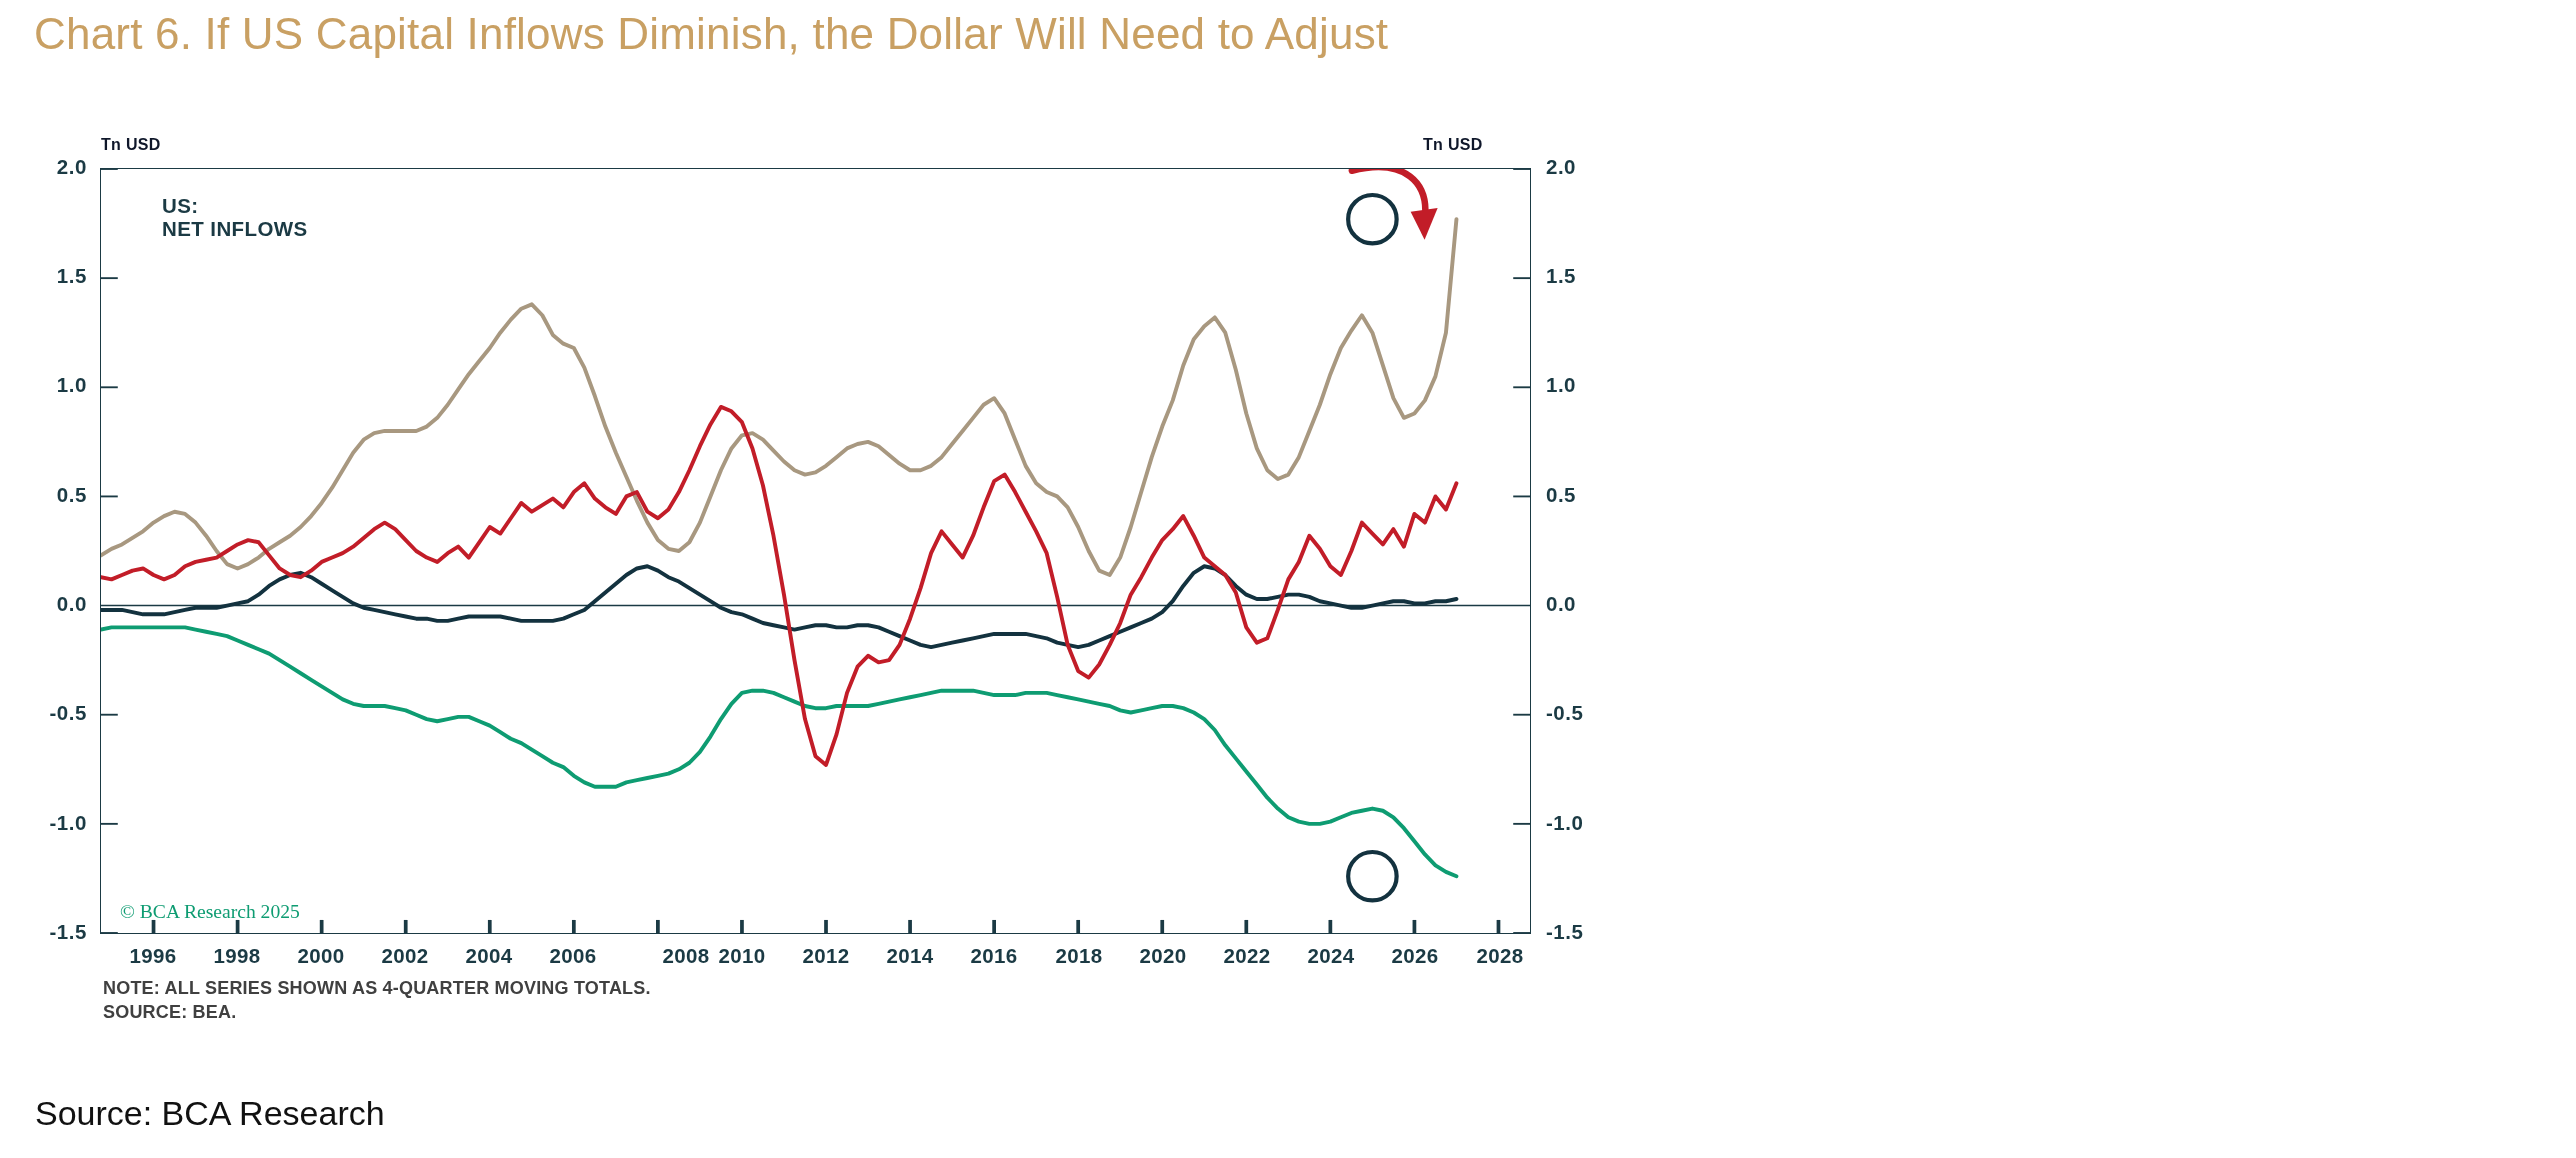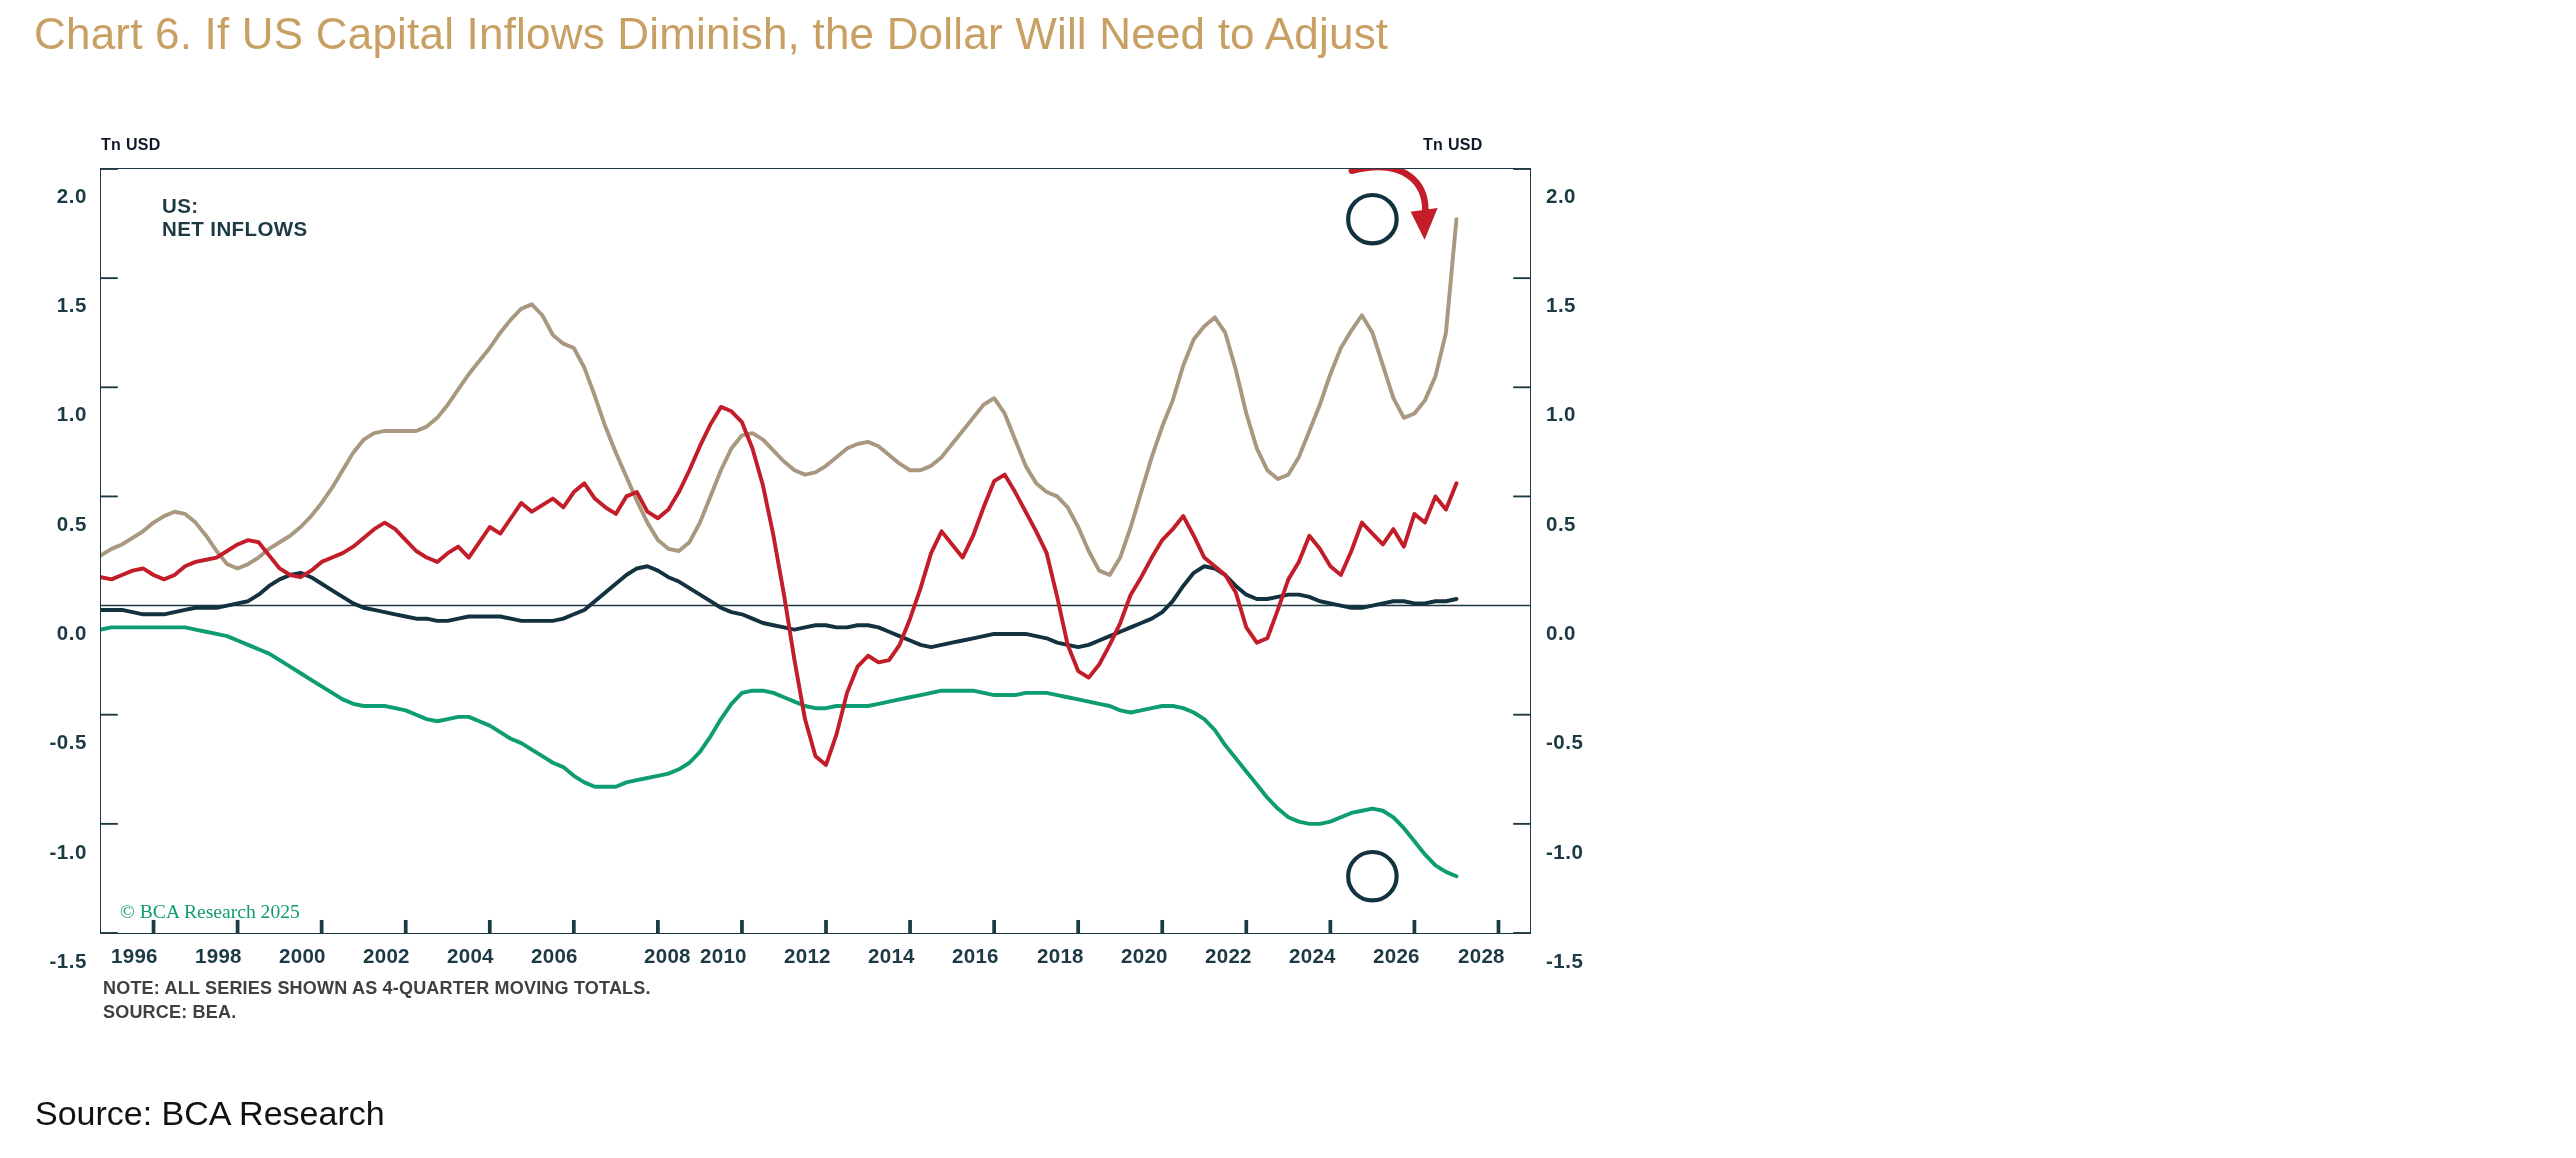--- a/index.html
+++ b/index.html
@@ -60,32 +60,31 @@
     display: block;
   }
 
   .ytick-label {
     position: absolute;
     font-size: 20.5px;
     font-weight: bold;
     color: #1B3A44;
     letter-spacing: 0.5px;
     white-space: nowrap;
-    margin-top: 29px;
   }
   .ytick-label.left  { text-align: right; width: 84px; }
   .ytick-label.right { text-align: left;  width: 84px; }
 
   .xtick-label {
     position: absolute;
     font-size: 20.5px;
     font-weight: bold;
     color: #1B3A44;
     letter-spacing: 0.3px;
-    text-align: left;
+    text-align: center;
     width: 84px;
     white-space: nowrap;
   }
 
   #legend {
     position: absolute;
     left: 162px;
     top: 73px;
     color: #1B3A44;
   }

